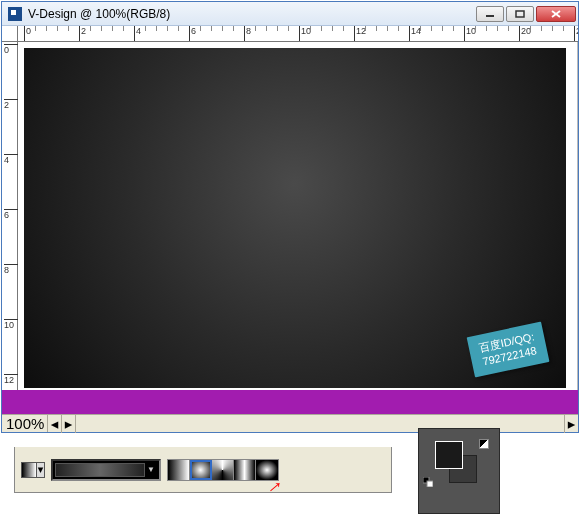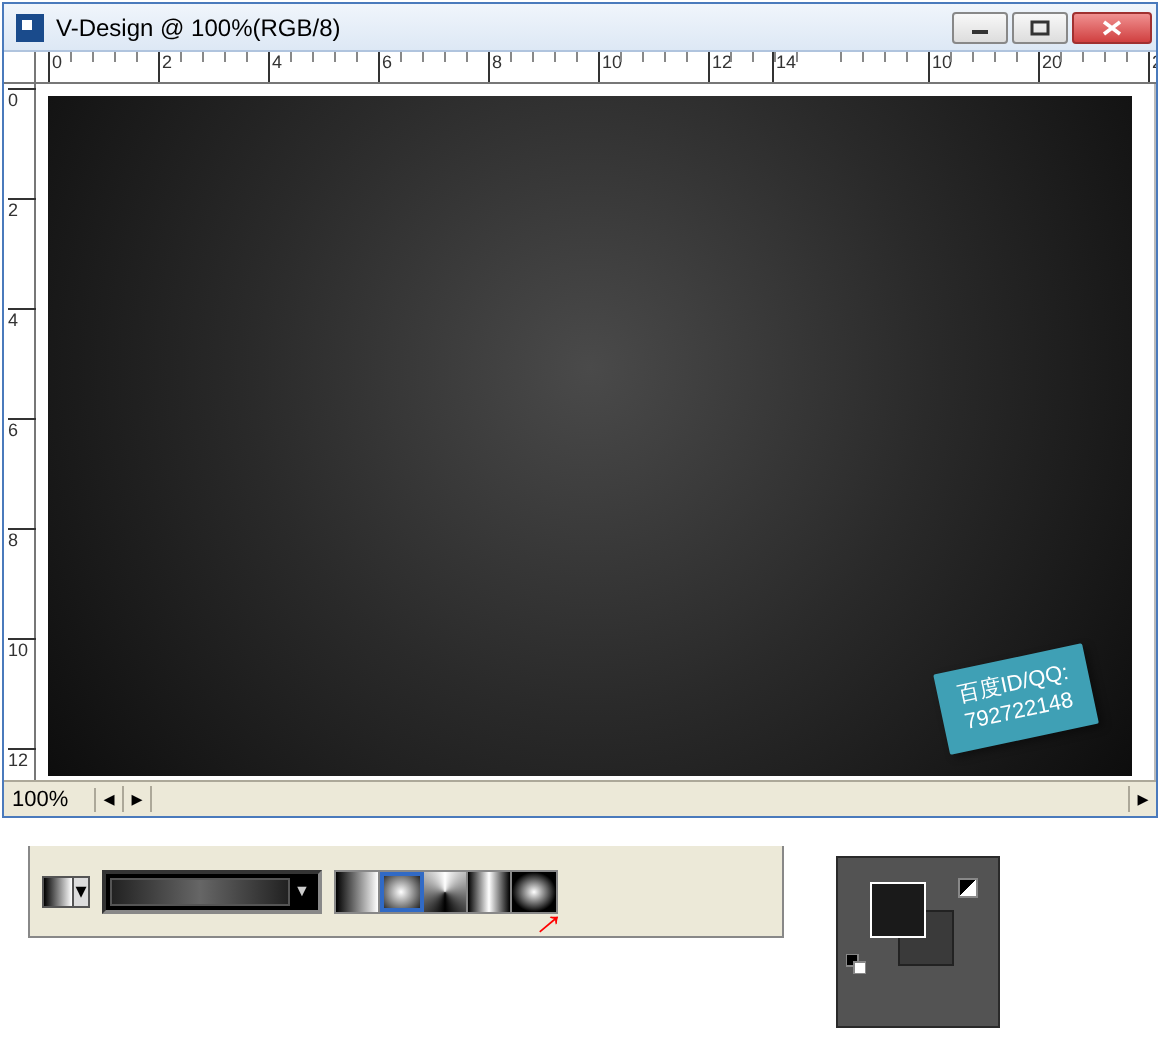--- a/index.html
+++ b/index.html
@@ -22,21 +22,21 @@
   .ruler-h .tick { position: absolute; top: 0; font-size: 9px; color: #333; }
   .ruler-corner { position: absolute; left: 0; top: 0; width: 16px; height: 16px; background: #fff; border-right: 1px solid #777; border-bottom: 1px solid #777; }
   .ruler-body { display: flex; }
   .ruler-v { width: 16px; background: #fff; border-right: 1px solid #777; position: relative; }
   .ruler-v .tick { position: absolute; left: 2px; font-size: 9px; color: #333; }
   .canvas-area { flex: 1; height: 348px; background: #fff; overflow: hidden; position: relative; border-right: 1px solid #bbb; }
   .canvas { margin: 6px 6px 0 6px; width: 542px; height: 340px; background: radial-gradient(circle at 50% 40%, #4a4a4a 0%, #2a2a2a 50%, #0d0d0d 100%); position: relative; }
   .watermark { position: absolute; right: 20px; bottom: 18px; transform: rotate(-12deg); background: #3fa0b5; color: #fff; padding: 6px 10px; font-size: 11px; line-height: 1.3; border-radius: 1px; box-shadow: 2px 2px 4px rgba(0,0,0,.4); text-align: center; }
   
   
-  .statusbar { height: 18px; background: #ece9d8; border-top: 1px solid #aca899; display: flex; align-items: center; font-size: 11px; }
+  .statusbar { height: 18px; background: #ece9d8; border-top: 1px solid #aca899; display: flex; align-items: center; font-size: 15px; margin-top: 24px; }
   .zoom { width: 46px; padding: 0 4px; border-right: 1px solid #aca899; }
   .sb-btn { width: 14px; text-align: center; border-right: 1px solid #aca899; cursor: pointer; }
   .docinfo { padding: 0 6px; }
   .sb-spacer { flex: 1; }
   
   
   .menu-strip { margin: 14px 0 0 14px; width: 378px; }
   .menu-row { background: #ece9d8; border: 1px solid #888; padding: 1px 4px; display: flex; gap: 10px; font-size: 12px; }
   .menu-item { text-decoration: underline; cursor: pointer; }
   
@@ -129,21 +129,21 @@
         <div class="tick rh-major" style="left: 281px;">10</div>
         <div class="tick rh-minor" style="left: 292px;"></div>
         <div class="tick rh-minor" style="left: 303px;"></div>
         <div class="tick rh-minor" style="left: 314px;"></div>
         <div class="tick rh-minor" style="left: 325px;"></div>
         <div class="tick rh-major" style="left: 336px;">12</div>
         <div class="tick rh-minor" style="left: 347px;"></div>
         <div class="tick rh-minor" style="left: 358px;"></div>
         <div class="tick rh-minor" style="left: 369px;"></div>
         <div class="tick rh-minor" style="left: 380px;"></div>
-        <div class="tick rh-major" style="left: 368px;">14</div>
+        <div class="tick rh-major" style="left: 391px;">14</div>
         <div class="tick rh-minor" style="left: 402px;"></div>
         <div class="tick rh-minor" style="left: 413px;"></div>
         <div class="tick rh-minor" style="left: 424px;"></div>
         <div class="tick rh-minor" style="left: 435px;"></div>
         <div class="tick rh-major" style="left: 446px;">10</div>
         <div class="tick rh-minor" style="left: 457px;"></div>
         <div class="tick rh-minor" style="left: 468px;"></div>
         <div class="tick rh-minor" style="left: 479px;"></div>
         <div class="tick rh-minor" style="left: 490px;"></div>
         <div class="tick rh-major" style="left: 501px;">20</div>

